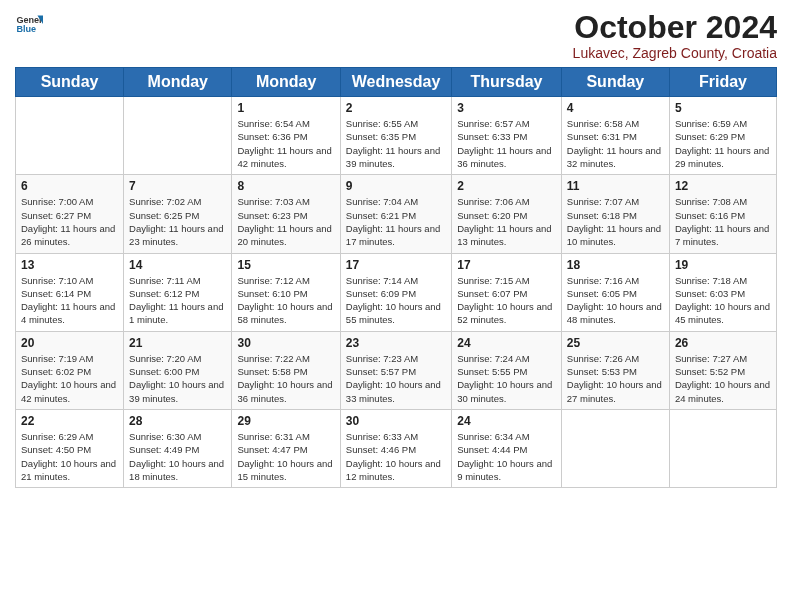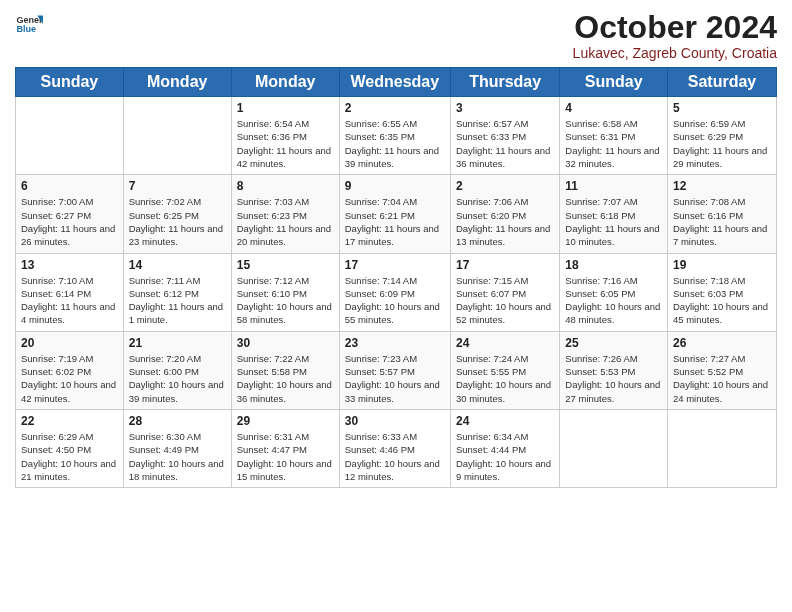--- a/index.html
+++ b/index.html
@@ -104,21 +104,21 @@
 
   <table class="calendar">
     <thead>
       <tr>
         <th>Sunday</th>
         <th>Monday</th>
         <th>Monday</th>
         <th>Wednesday</th>
         <th>Thursday</th>
         <th>Sunday</th>
-        <th>Saturday</th>
+        <th>Friday</th>
       </tr>
     </thead>
     <tbody id="calendar-body">
     <tr>
           <td class="empty-cell"></td>
           <td class="empty-cell"></td>
           <td>
             <span class="day-number">1</span>
             <div class="day-info">Sunrise: 6:54 AM<br>Sunset: 6:36 PM<br>Daylight: 11 hours and 42 minutes.</div>
           </td>

